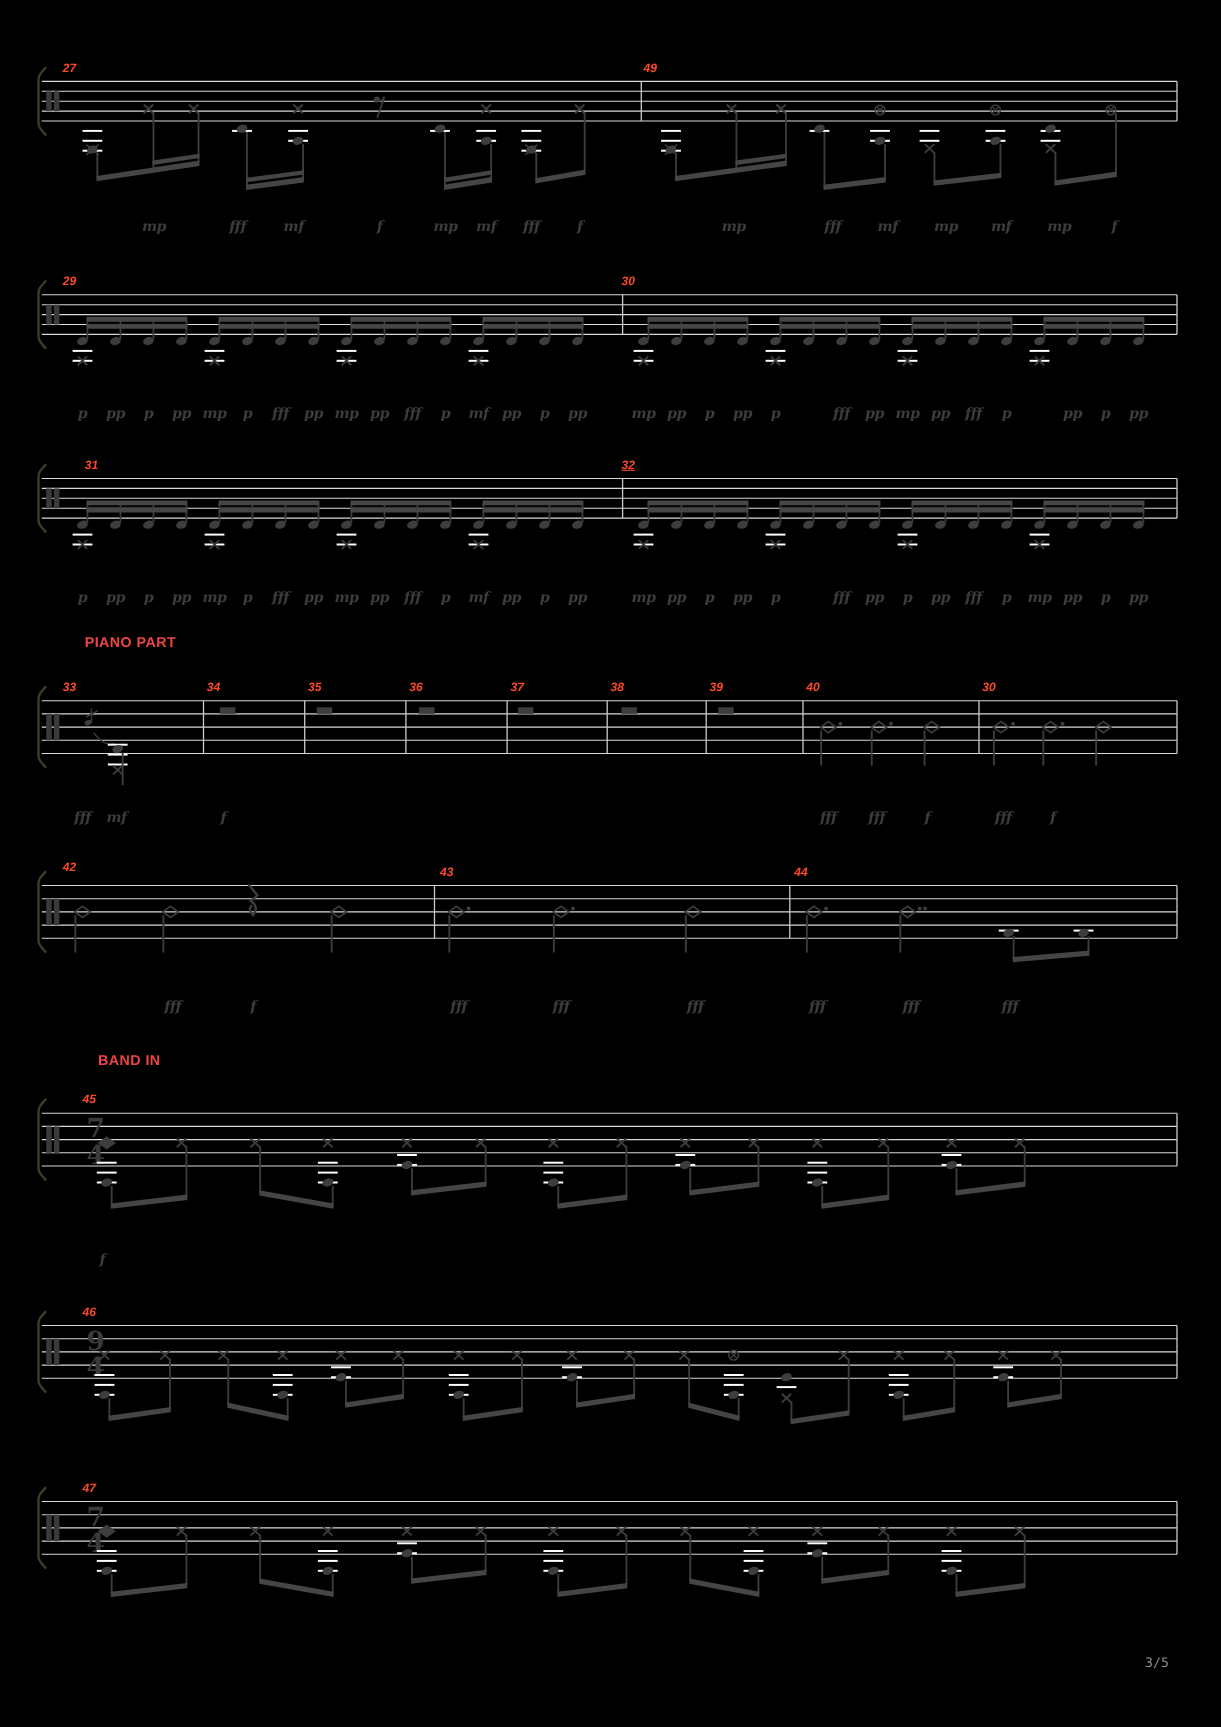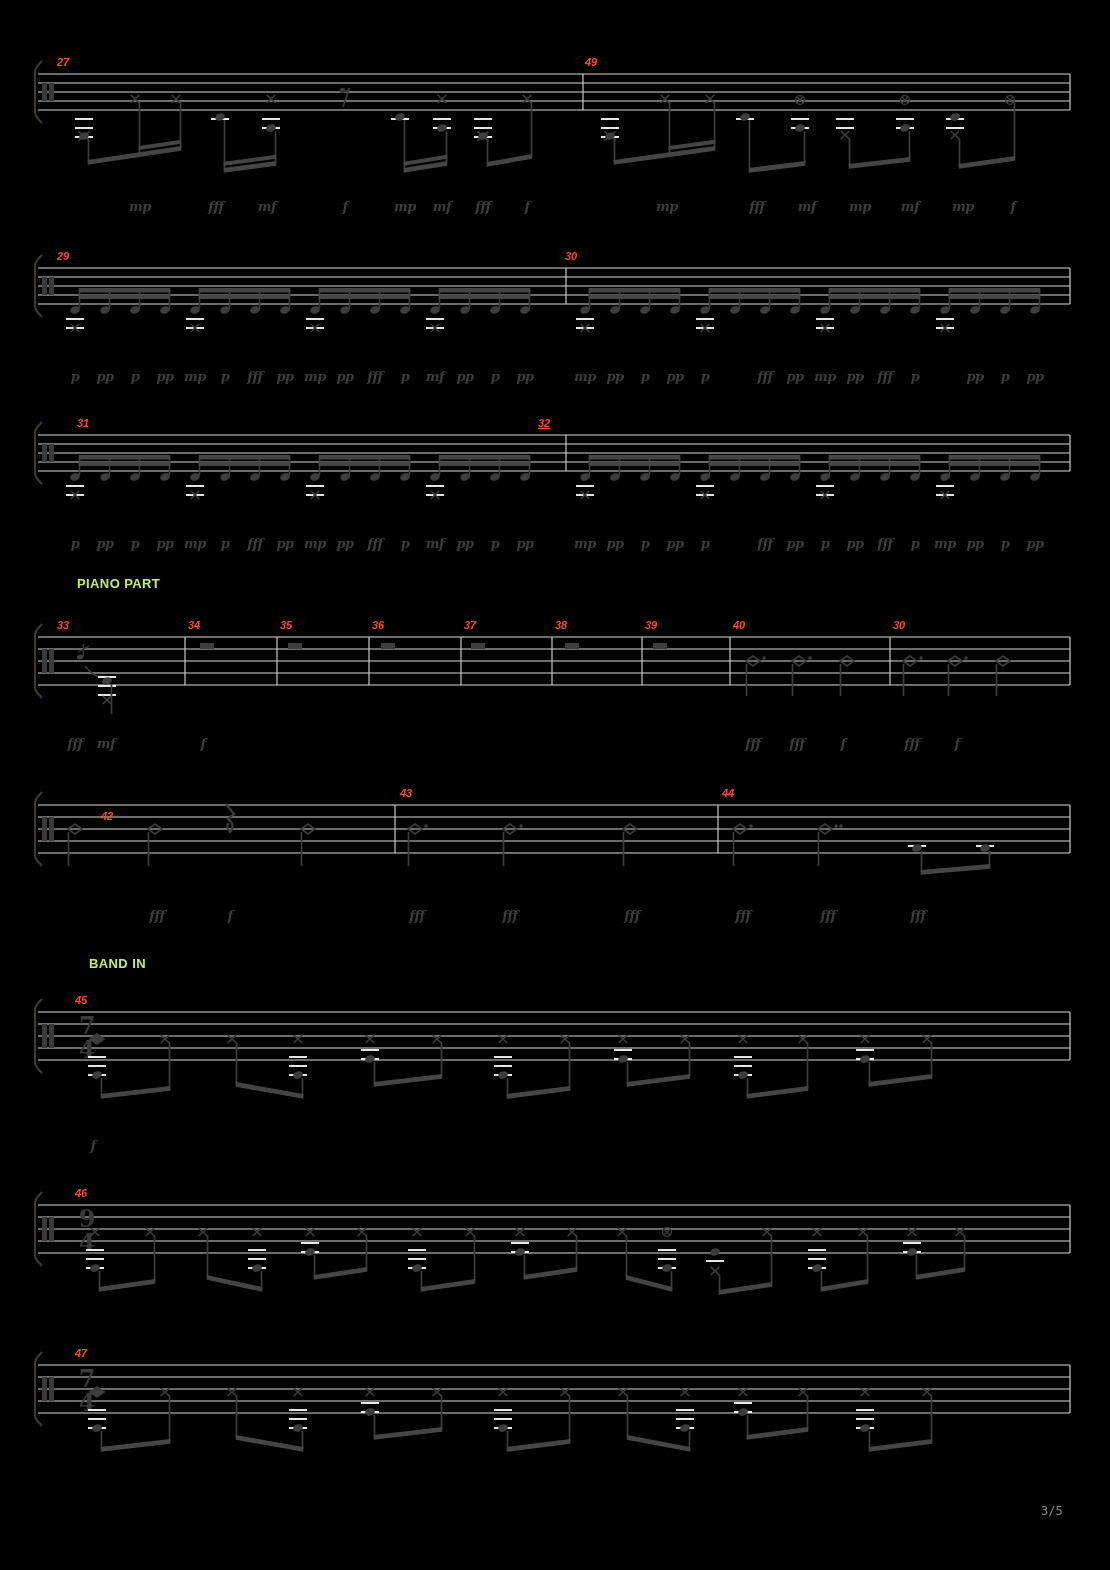--- a/index.html
+++ b/index.html
@@ -3,21 +3,21 @@
 <meta charset="utf-8">
 <style>
   html,body{margin:0;padding:0;background:#000;}
   .page{position:relative;width:1110px;height:1570px;background:#000;overflow:hidden;
         font-family:"Liberation Sans",sans-serif;}
   #score-svg{position:absolute;left:0;top:0;}
   #overlay{position:absolute;left:0;top:0;width:1110px;height:1570px;}
   .mnum{position:absolute;font:italic 700 11px "Liberation Sans",sans-serif;color:#fb4a28;white-space:nowrap;}
   .dyn{position:absolute;font:italic 700 13px "DejaVu Serif",serif;color:#3c3c3c;
        transform:translateX(-50%);white-space:nowrap;letter-spacing:-0.5px;}
-  .seclabel{position:absolute;font:700 13px "Liberation Sans",sans-serif;color:#bef264;letter-spacing:.4px;}
+  .seclabel{position:absolute;font:700 13px "Liberation Sans",sans-serif;color:#ef4444;letter-spacing:.4px;}
   #lbl-piano{left:77px;top:576px;}
   #lbl-band{left:89px;top:956px;}
   #page-number{position:absolute;left:1041px;top:1504px;font:12px "DejaVu Sans Mono",monospace;color:#8a8a8a;}
 </style>
 </head>
 <body>
 
 <div class="page">
   <svg id="score-svg" width="1110" height="1570">
       <g>
@@ -804,21 +804,21 @@
       <div class="dyn" style="left: 765px; top: 369px;">fff</div>
       <div class="dyn" style="left: 795px; top: 369px;">pp</div>
       <div class="dyn" style="left: 825px; top: 369px;">mp</div>
       <div class="dyn" style="left: 855px; top: 369px;">pp</div>
       <div class="dyn" style="left: 885px; top: 369px;">fff</div>
       <div class="dyn" style="left: 915px; top: 369px;">p</div>
       <div class="dyn" style="left: 975px; top: 369px;">pp</div>
       <div class="dyn" style="left: 1005px; top: 369px;">p</div>
       <div class="dyn" style="left: 1035px; top: 369px;">pp</div>
       <div class="mnum" style="left: 57px; top: 417px; margin-left: 20px;">31</div>
-      <div class="mnum" style="left: 538px; top: 417px; text-decoration: underline;">32</div>
+      <div class="mnum" style="left: 565px; top: 417px; text-decoration: underline;">32</div>
       <div class="dyn" style="left: 75px; top: 536px;">p</div>
       <div class="dyn" style="left: 105px; top: 536px;">pp</div>
       <div class="dyn" style="left: 135px; top: 536px;">p</div>
       <div class="dyn" style="left: 165px; top: 536px;">pp</div>
       <div class="dyn" style="left: 195px; top: 536px;">mp</div>
       <div class="dyn" style="left: 225px; top: 536px;">p</div>
       <div class="dyn" style="left: 255px; top: 536px;">fff</div>
       <div class="dyn" style="left: 285px; top: 536px;">pp</div>
       <div class="dyn" style="left: 315px; top: 536px;">mp</div>
       <div class="dyn" style="left: 345px; top: 536px;">pp</div>
@@ -853,21 +853,21 @@
       <div class="mnum" style="left: 733px; top: 619px;">40</div>
       <div class="mnum" style="left: 893px; top: 619px;">30</div>
       <div class="dyn" style="left: 75px; top: 736px;">fff</div>
       <div class="dyn" style="left: 106px; top: 736px;">mf</div>
       <div class="dyn" style="left: 203px; top: 736px;">f</div>
       <div class="dyn" style="left: 753px; top: 736px;">fff</div>
       <div class="dyn" style="left: 797px; top: 736px;">fff</div>
       <div class="dyn" style="left: 843px; top: 736px;">f</div>
       <div class="dyn" style="left: 912px; top: 736px;">fff</div>
       <div class="dyn" style="left: 957px; top: 736px;">f</div>
-      <div class="mnum" style="left: 57px; top: 810px; margin-left: 44px;">42</div>
+      <div class="mnum" style="left: 57px; top: 783px;">42</div>
       <div class="mnum" style="left: 400px; top: 787px;">43</div>
       <div class="mnum" style="left: 722px; top: 787px;">44</div>
       <div class="dyn" style="left: 157px; top: 908px;">fff</div>
       <div class="dyn" style="left: 230px; top: 908px;">f</div>
       <div class="dyn" style="left: 417px; top: 908px;">fff</div>
       <div class="dyn" style="left: 510px; top: 908px;">fff</div>
       <div class="dyn" style="left: 632px; top: 908px;">fff</div>
       <div class="dyn" style="left: 743px; top: 908px;">fff</div>
       <div class="dyn" style="left: 828px; top: 908px;">fff</div>
       <div class="dyn" style="left: 918px; top: 908px;">fff</div>

